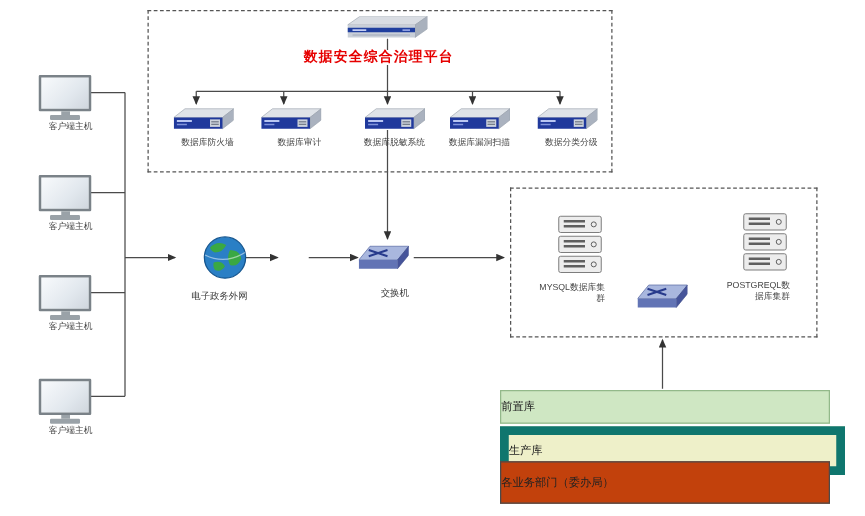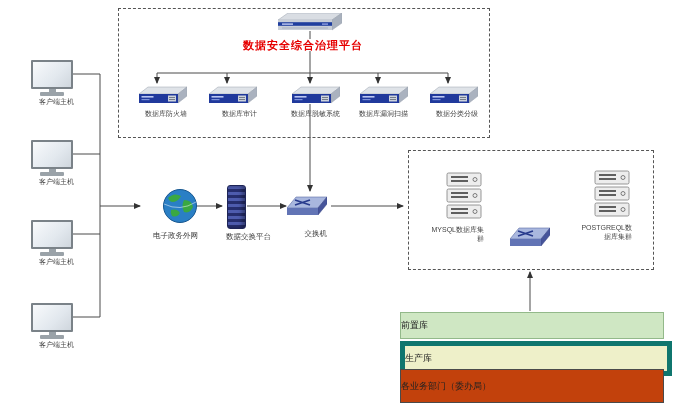--- a/index.html
+++ b/index.html
@@ -22,21 +22,21 @@
   .mon-neck { width:7px; height:3px; margin:0 auto; background:#9aa2a8; }
   .mon-base { width:24px; height:4px; margin:0 auto; background:#9aa2a8; border-radius:1px; }
   
   .tower { width:17px; height:42px; margin:0 auto; border-radius:3px;
     background:repeating-linear-gradient(180deg,#4e5cae 0px,#4e5cae 3px,#262e6e 3px,#262e6e 6px);
     border:1px solid #1d2456; box-shadow:inset -3px 0 4px rgba(0,0,0,.35); }
   
   .stack-box { position:absolute; display:flex; align-items:center; justify-content:flex-start;
     font-size:9px; color:#222; }
   .front-box { border:1px solid #93b98a; }
-  .prod-box  { border:5px solid #0f766e; }
+  .prod-box  { border:7px solid #0f766e; }
   .dept-box  { border:1px solid #4a4a4a; background:#c2410c; }
   svg.iconuse { display:inline-block; }
 </style>
 </head>
 <body>
 
 <svg width="0" height="0" style="position:absolute" aria-hidden="true">
   <symbol id="sym-appliance" viewBox="0 0 48 18">
     <polygon points="9,1 48,1 39,8 0,8" fill="#dfe3e8" stroke="#98a0ac" stroke-width="0.5"></polygon>
     <polygon points="39,8 48,1 48,10 39,17" fill="#aab2bf" stroke="#98a0ac" stroke-width="0.5"></polygon>
@@ -188,24 +188,20 @@
       </svg>
     <div class="lbl-sm">数据分类分级</div>
   </div>
 
   <div class="grp" style="left:128px;top:188px;width:70px">
     <svg class="iconuse" width="36" height="36">
         <use href="#sym-globe"></use>
       </svg>
     <div class="lbl">电子政务外网</div>
   </div>
-  <div class="grp" style="left:201px;top:185px;width:70px">
-    <div class="tower"></div>
-    <div class="lbl">数据交换平台</div>
-  </div>
   <div class="grp" style="left:257px;top:196px;width:70px">
     <svg class="iconuse" width="40" height="26">
         <use href="#sym-switch"></use>
       </svg>
     <div class="lbl">交换机</div>
   </div>
 
   <div class="dashed" style="left:408px;top:150px;width:244px;height:118px"></div>
 
 

